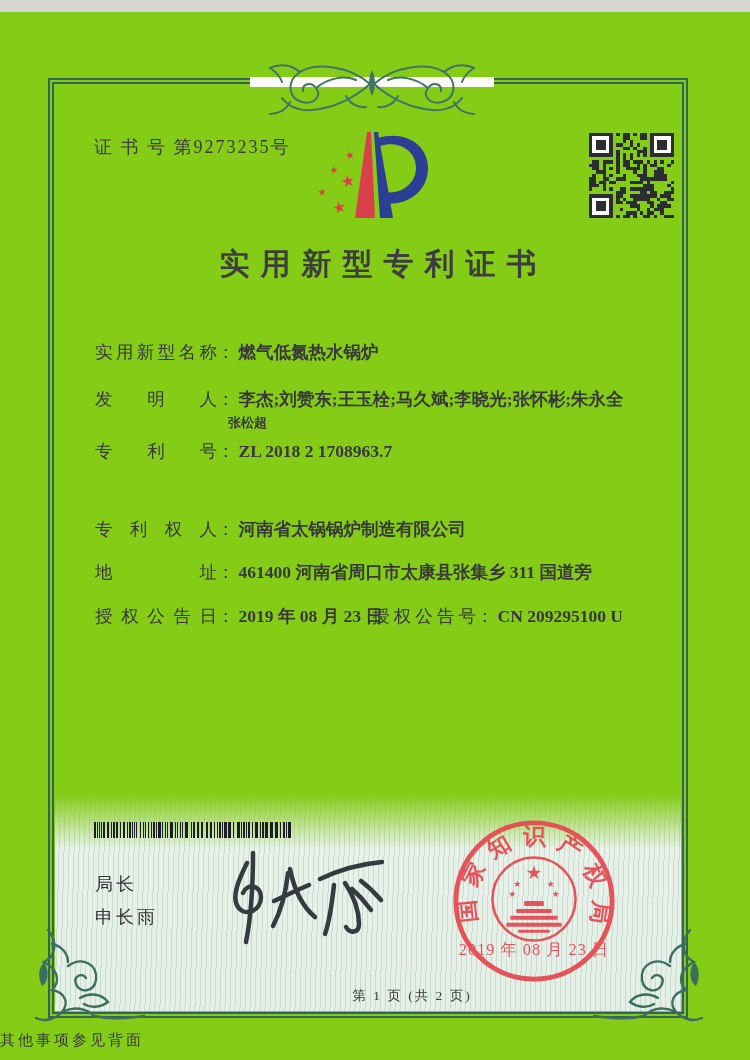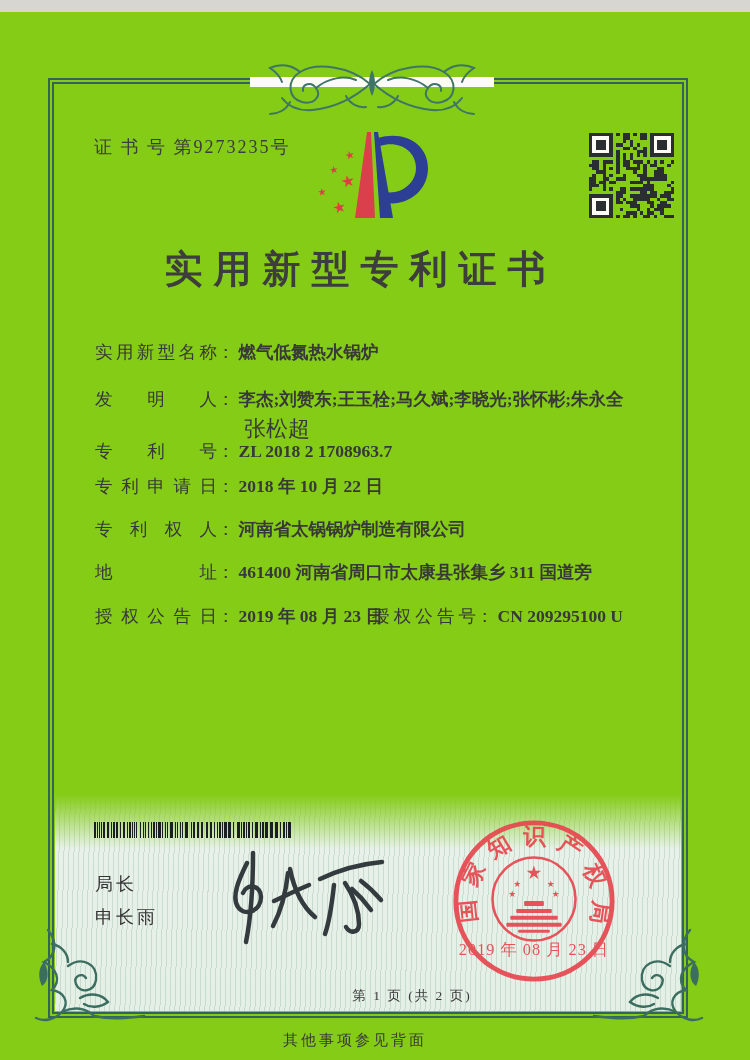--- a/index.html
+++ b/index.html
@@ -19,36 +19,36 @@
     position:absolute;left:55px;top:782px;width:626px;height:217px;
     background:
       repeating-linear-gradient(91.5deg, rgba(70,126,100,0.18) 0 1px, rgba(0,0,0,0) 1px 5px),
       linear-gradient(#e9f2ea,#e4efe6);
     -webkit-mask-image:linear-gradient(to bottom, transparent 0, #000 55px);
     mask-image:linear-gradient(to bottom, transparent 0, #000 55px);
   }
   svg{position:absolute;overflow:visible;}
   .cert-no{position:absolute;left:94px;top:123px;font-size:18px;letter-spacing:2px;color:#3c3c3c;}
   .title{
-    position:absolute;left:35px;top:232px;width:640px;margin:0;
-    text-align:center;font-size:38px;font-weight:600;color:#3d3d3d;
+    position:absolute;left:58px;top:232px;width:640px;margin:0;
+    text-align:center;font-size:30px;font-weight:600;color:#3d3d3d;
     letter-spacing:11px;text-indent:11px;
   }
   .row{position:absolute;left:95px;font-size:17.5px;color:#383838;white-space:nowrap;}
   .flabel{display:inline-block;width:122px;text-align:justify;text-align-last:justify;vertical-align:top;}
   .flabel2{display:inline-block;width:104px;text-align:justify;text-align-last:justify;vertical-align:top;}
   .colon{display:inline-block;}
   .fvalue{margin-left:4px;font-weight:bold;}
-  .subline{position:absolute;left:244px;font-size:22px;color:#383838;}
+  .subline{position:absolute;left:228px;font-size:13px;color:#383838;font-weight:bold;}
   .grant2{position:absolute;left:277px;top:0;}
   .paras{position:absolute;left:95px;top:627px;width:562px;font-size:16.5px;line-height:27.5px;text-align:justify;color:#3a3a3a;}
   .paras p{margin:0;text-indent:2em;}
   .president{position:absolute;left:95px;top:856px;font-size:18px;letter-spacing:3px;color:#343434;line-height:33px;}
   .page-num{position:absolute;left:48px;top:975px;width:728px;text-align:center;font-size:13.5px;letter-spacing:2px;color:#3a3a3a;}
-  .back-note{position:absolute;left:0;top:1019px;width:710px;text-align:center;font-size:15px;letter-spacing:3px;color:#3a3a3a;}
+  .back-note{position:absolute;left:0;top:1019px;width:710px;text-align:left;font-size:15px;letter-spacing:3px;color:#3a3a3a;}
   .seal-svg{opacity:.9;}
 </style>
 </head>
 <body>
 
 <div class="page">
 
   <div class="wash"></div>
   <div class="frame"></div>
 
@@ -342,23 +342,20 @@
 
   <div class="row" style="top:375px">
     <span class="flabel">发明人</span><span class="colon">：</span><span class="fvalue">李杰;刘赞东;王玉栓;马久斌;李晓光;张怀彬;朱永全</span>
   </div>
   <div class="subline" style="top:402px">张松超</div>
 
   <div class="row" style="top:427px">
     <span class="flabel">专利号</span><span class="colon">：</span><span class="fvalue">ZL 2018 2 1708963.7</span>
   </div>
 
-  <div class="row" style="top:462px">
-    <span class="flabel">专利申请日</span><span class="colon">：</span><span class="fvalue">2018 年 10 月 22 日</span>
-  </div>
 
   <div class="row" style="top:505px">
     <span class="flabel">专利权人</span><span class="colon">：</span><span class="fvalue">河南省太锅锅炉制造有限公司</span>
   </div>
 
   <div class="row" style="top:548px">
     <span class="flabel">地址</span><span class="colon">：</span><span class="fvalue">461400 河南省周口市太康县张集乡 311 国道旁</span>
   </div>
 
   <div class="row" style="top:592px">

